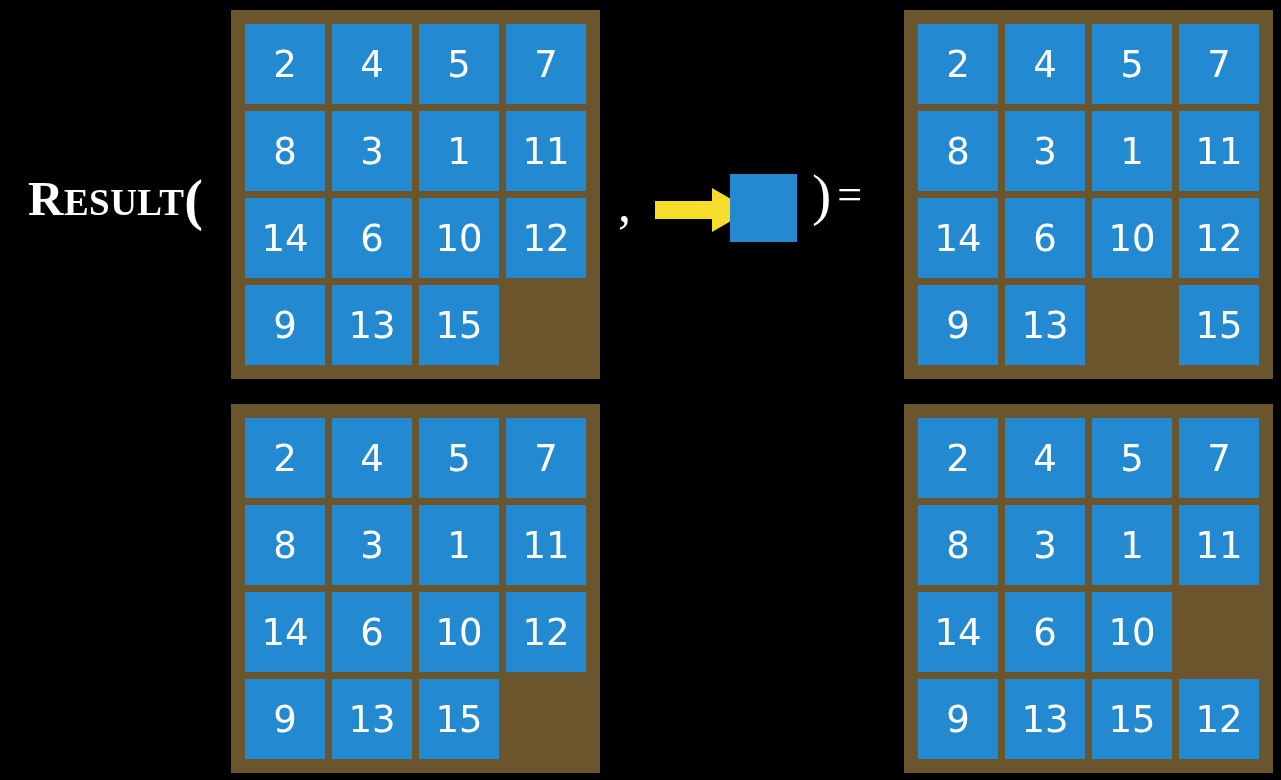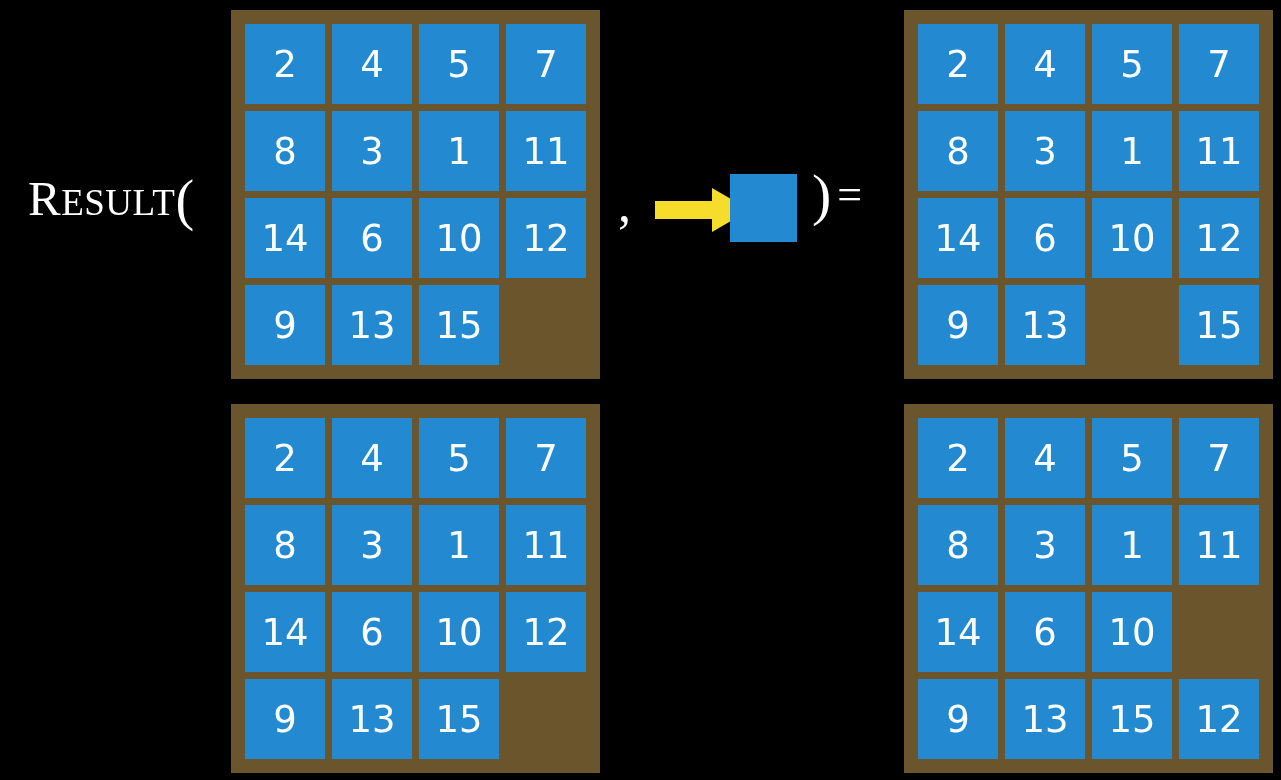--- a/index.html
+++ b/index.html
@@ -32,21 +32,21 @@
   }
   .row-top    { top: 0px; }
   .row-bottom { top: 390px; }
 
   
   .result-label {
     position: absolute;
     left: 28px;
     color: #ffffff;
     font-family: "Liberation Serif", "DejaVu Serif", serif;
-    font-weight: normal;
+    font-weight: bold;
     white-space: nowrap;
     letter-spacing: 0.5px;
     line-height: 1;
   }
   .result-label .cap {
     font-size: 49px;
   }
   .result-label .small {
     font-size: 37px;
   }

